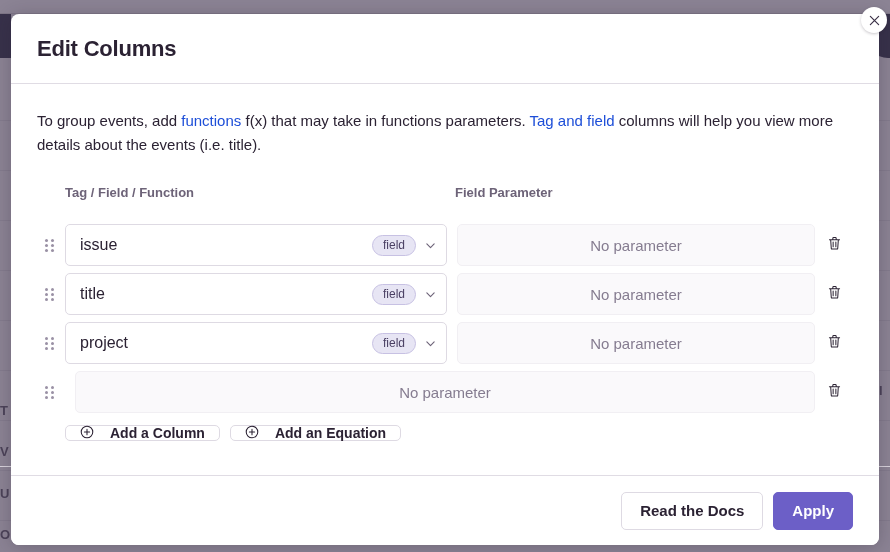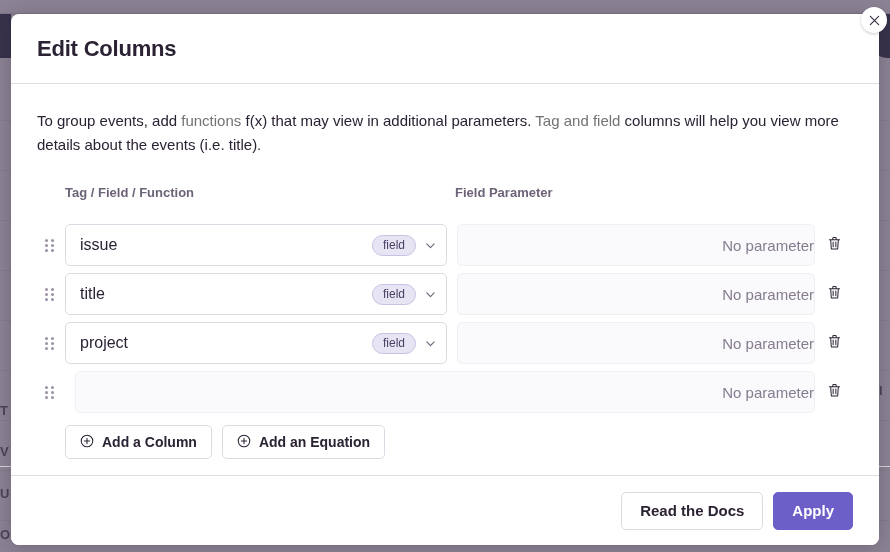--- a/index.html
+++ b/index.html
@@ -119,21 +119,21 @@
     height: 381px;
   }
 
   #modal-description {
     font-size: 15px;
     line-height: 24px;
     color: #2b2233;
     max-width: 806px;
   }
   #modal-description a {
-    color: #737373;
+    color: #1d4ed8;
     text-decoration: none;
     cursor: pointer;
   }
 
   
   #columns-area { margin-top: 28px; }
 
   #columns-header-row {
     display: flex;
     align-items: flex-end;
@@ -221,21 +221,21 @@
 
   .param-box {
     flex: 1;
     height: 42px;
     margin-left: 10px;
     background: #faf9fb;
     border: 1px solid #f1eff3;
     border-radius: 5px;
     display: flex;
     align-items: center;
-    justify-content: flex-end;
+    justify-content: center;
     cursor: default;
   }
   .param-placeholder {
     font-size: 15px;
     color: #857c90;
   }
 
   .trash-button {
     width: 38px;
     height: 42px;
@@ -249,31 +249,31 @@
   }
 
   
   #add-buttons {
     display: flex;
     gap: 10px;
     padding-left: 28px;
     margin-top: 12px;
   }
   .add-button {
-    height: 34px;
+    height: 16px;
     padding: 0 14px;
     background: #ffffff;
     border: 1px solid #dedae3;
     border-radius: 5px;
     font-size: 14px;
     font-weight: 700;
     color: #2b2233;
     display: inline-flex;
     align-items: center;
-    gap: 8px;
+    gap: 16px;
     cursor: pointer;
     font-family: "Liberation Sans", sans-serif;
   }
 
   
   #modal-footer {
     position: absolute;
     left: 0; right: 0; bottom: 0;
     height: 70px;
     border-top: 1px solid #e0dce4;
@@ -336,21 +336,21 @@
 </div>
 
 <div id="modal">
 
   <div id="modal-header">
     <div id="modal-title">Edit Columns</div>
   </div>
 
   <div id="modal-body">
 
-    <p id="modal-description"><span>To group events, add </span><a>functions</a><span> f(x) that may view in additional parameters. </span><a>Tag and field</a><span> columns will help you view more details about the events (i.e. title).</span></p>
+    <p id="modal-description"><span>To group events, add </span><a>functions</a><span> f(x) that may take in functions parameters. </span><a>Tag and field</a><span> columns will help you view more details about the events (i.e. title).</span></p>
 
     <div id="columns-area">
 
       <div id="columns-header-row">
         <div class="col-head" id="head-tag-field-function">Tag / Field / Function</div>
         <div class="col-head" id="head-field-parameter">Field Parameter</div>
       </div>
 
       <div class="column-row">
         <div class="drag-handle">

